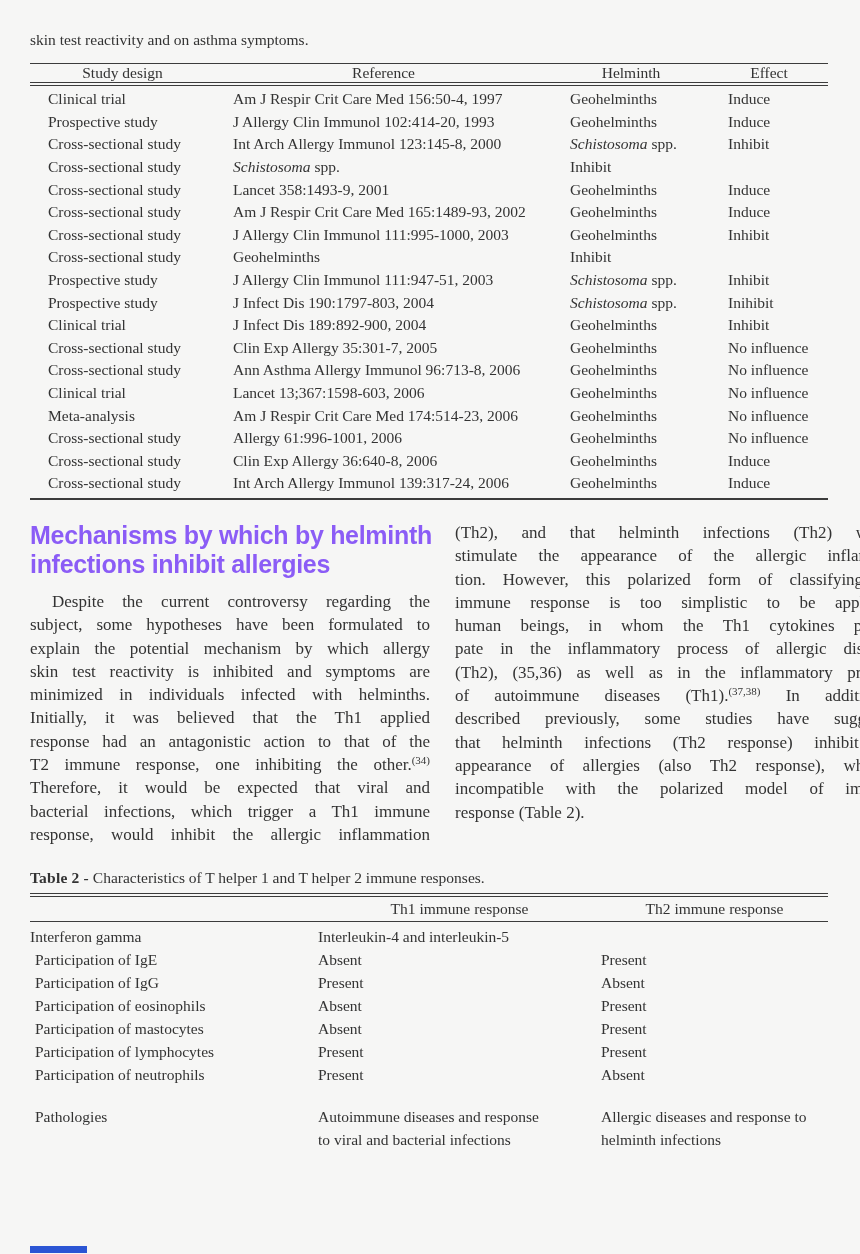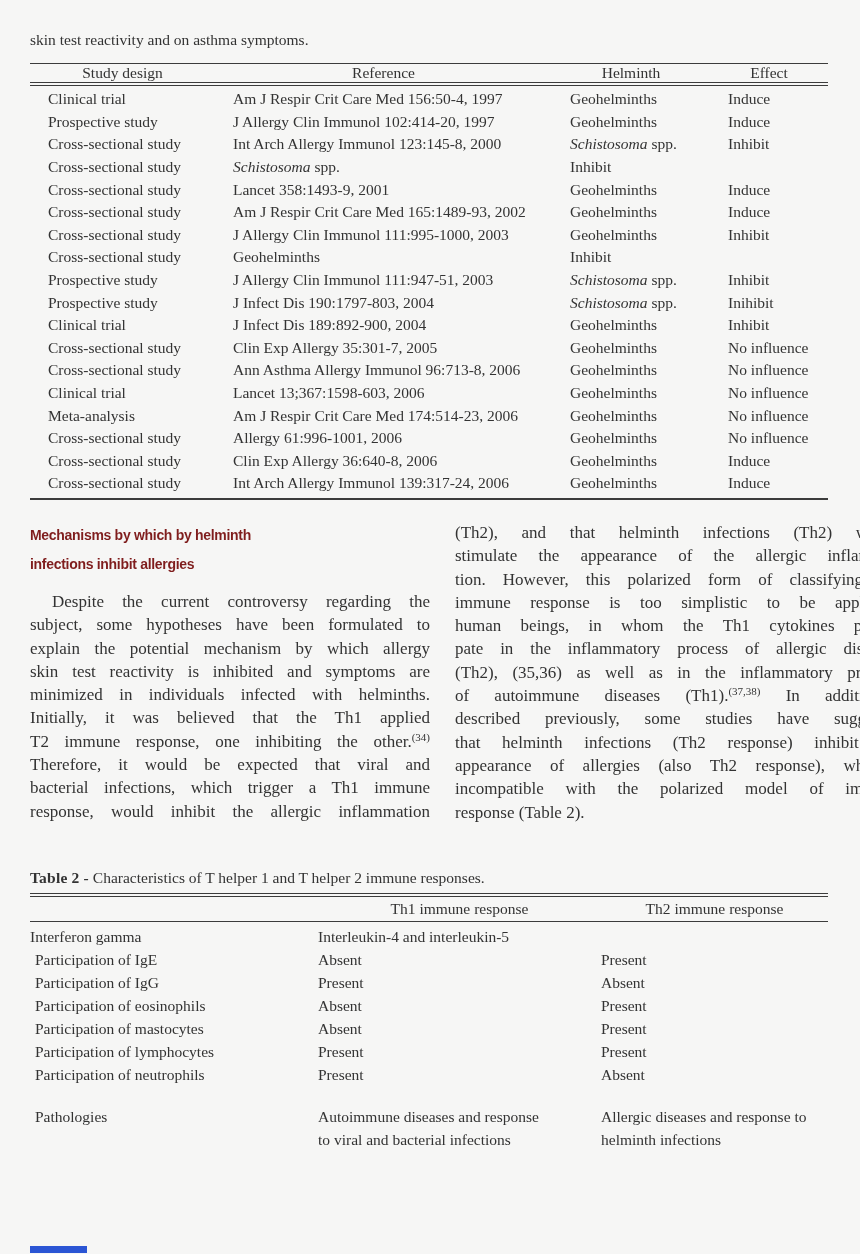--- a/index.html
+++ b/index.html
@@ -17,21 +17,21 @@
   .t1{position:absolute;left:30px;top:63px;width:798px;border-top:1.4px solid var(--rule);}
   .t1 .hrow{display:grid;grid-template-columns:185px 337px 158px 118px;height:22px;
     border-bottom:4px double var(--rule);align-items:center;}
   .hcell{text-align:center;font-size:15.5px;white-space:nowrap;}
   .t1 .rows{padding:2px 0 3px;border-bottom:2px solid var(--rule);}
   .t1 .row{display:grid;grid-template-columns:185px 337px 158px 118px;height:22.6px;align-items:center;}
   .cell{font-size:15.5px;padding-left:18px;white-space:nowrap;overflow:hidden;}
 
   
   .heading{position:absolute;left:30px;top:521px;font-family:"Liberation Sans",sans-serif;
-    font-weight:bold;font-size:14px;line-height:28.5px;letter-spacing:-0.3px;color:#7f1d1d;}
+    font-weight:bold;font-size:25px;line-height:28.5px;letter-spacing:-0.3px;color:#8b5cf6;}
   .colL{position:absolute;left:30px;top:590px;width:400px;}
   .colR{position:absolute;left:455px;top:521px;width:430px;}
   .line{font-size:17px;line-height:23.3px;height:23.3px;white-space:nowrap;
     text-align:justify;text-align-last:justify;}
   .line.noj{text-align-last:left;}
   .line.indent{text-indent:22px;}
   sup{font-size:11px;vertical-align:6px;line-height:0;letter-spacing:0;}
 
   
   .t2cap{position:absolute;left:30px;top:869px;font-size:15.5px;}
@@ -63,21 +63,21 @@
       </div>
       <div class="rows">
         <div class="row">
           <div class="cell c0">Clinical trial</div>
           <div class="cell c1">Am J Respir Crit Care Med 156:50-4, 1997</div>
           <div class="cell c2">Geohelminths</div>
           <div class="cell c3">Induce</div>
         </div>
         <div class="row">
           <div class="cell c0">Prospective study</div>
-          <div class="cell c1">J Allergy Clin Immunol 102:414-20, 1997</div>
+          <div class="cell c1">J Allergy Clin Immunol 102:414-20, 1993</div>
           <div class="cell c2">Geohelminths</div>
           <div class="cell c3">Induce</div>
         </div>
         <div class="row">
           <div class="cell c0">Cross-sectional study</div>
           <div class="cell c1">Int Arch Allergy Immunol 123:145-8, 2000</div>
           <div class="cell c2"><i>Schistosoma</i> spp.</div>
           <div class="cell c3">Inhibit</div>
         </div>
         <div class="row">
@@ -176,20 +176,21 @@
     <div>infections inhibit allergies</div>
   </div>
 
   <div class="colL">
       <div class="line indent">Despite the current controversy regarding the</div>
       <div class="line">subject, some hypotheses have been formulated to</div>
       <div class="line">explain the potential mechanism by which allergy</div>
       <div class="line">skin test reactivity is inhibited and symptoms are</div>
       <div class="line">minimized in individuals infected with helminths.</div>
       <div class="line">Initially, it was believed that the Th1 applied</div>
+      <div class="line">response had an antagonistic action to that of the</div>
       <div class="line">T2 immune response, one inhibiting the other.<sup>(34)</sup></div>
       <div class="line">Therefore, it would be expected that viral and</div>
       <div class="line">bacterial infections, which trigger a Th1 immune</div>
       <div class="line">response, would inhibit the allergic inflammation</div>
     </div>
 
   <div class="colR">
       <div class="line">(Th2), and that helminth infections (Th2) wou</div>
       <div class="line">stimulate the appearance of the allergic inflamm</div>
       <div class="line">tion. However, this polarized form of classifying t</div>

